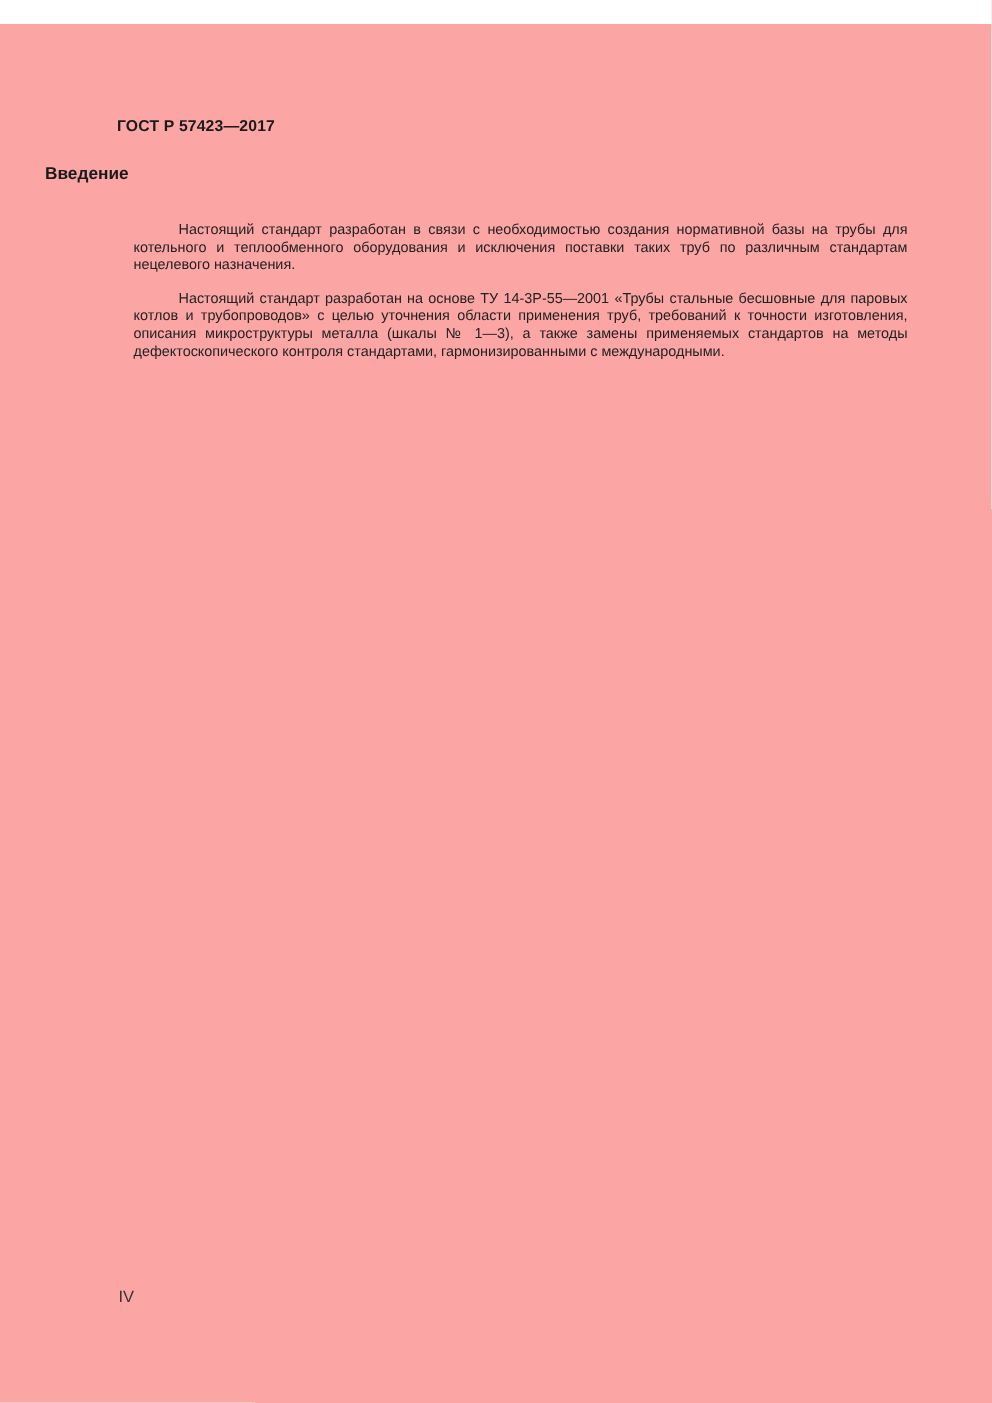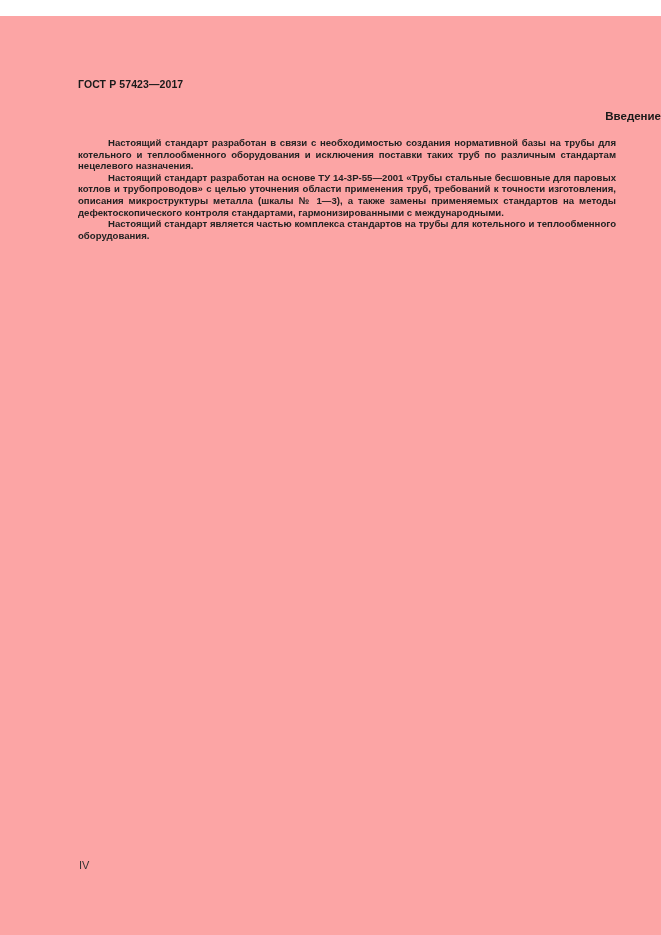--- a/index.html
+++ b/index.html
@@ -28,58 +28,56 @@
       font-size: 10.5px;
       font-weight: bold;
       letter-spacing: 0.1px;
       color: #1a1a1a;
     }
     .section-title {
       position: absolute;
       left: 0;
       width: 661px;
       top: 94px;
-      text-align: right;
+      text-align: left;
       font-size: 11.5px;
       font-weight: bold;
       color: #1a1a1a;
       padding-left: 30px;
       box-sizing: border-box;
     }
     .body-text {
       position: absolute;
       left: 78px;
       top: 121px;
       width: 538px;
       font-size: 9.6px;
       line-height: 11.6px;
       text-align: justify;
       color: #222222;
     }
     .body-text p {
-      margin: 0;
+      margin: 11px;
       text-indent: 30px;
-      font-weight: bold;
     }
     .page-number {
       position: absolute;
       left: 79px;
       top: 843px;
       font-size: 11px;
       color: #333333;
     }
   </style>
 </head>
 <body>
 
 <div class="page">
   <div class="header-code">ГОСТ Р 57423—2017</div>
 
   <div class="section-title">Введение</div>
 
   <div class="body-text">
     <p>Настоящий стандарт разработан в связи с необходимостью создания нормативной базы на трубы для котельного и теплообменного оборудования и исключения поставки таких труб по различным стандартам нецелевого назначения.</p>
     <p>Настоящий стандарт разработан на основе ТУ 14-3Р-55—2001 «Трубы стальные бесшовные для паровых котлов и трубопроводов» с целью уточнения области применения труб, требований к точности изготовления, описания микроструктуры металла (шкалы № 1—3), а также замены применяемых стандартов на методы дефектоскопического контроля стандартами, гармонизированными с международными.</p>
-    <p>Настоящий стандарт является частью комплекса стандартов на трубы для котельного и теплообменного оборудования.</p>
   </div>
 
   <div class="page-number">IV</div>
 </div>
 
 </body></html>

